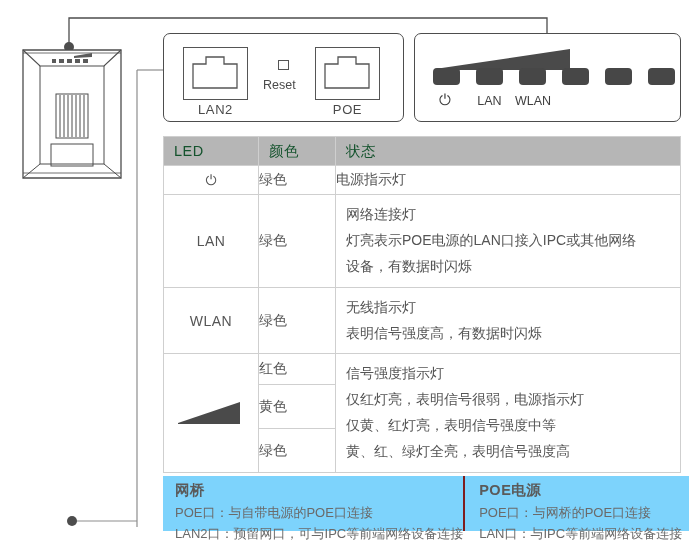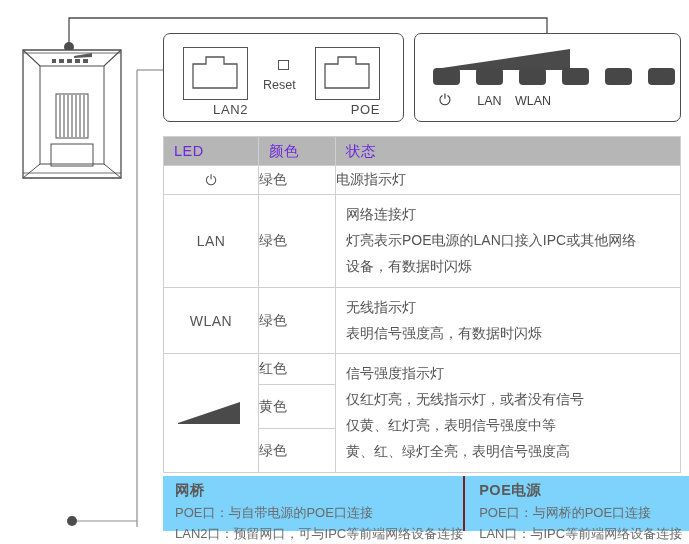--- a/index.html
+++ b/index.html
@@ -17,21 +17,21 @@
     position:absolute;border:1.4px solid #4d4d4d;border-radius:7px;background:#fff;
     box-sizing:border-box;
   }
   #ports-panel{left:163px;top:33px;width:241px;height:89px;}
   #led-panel{left:414px;top:33px;width:267px;height:89px;}
 
   .rj45{position:absolute;border:1.3px solid #555;background:#fff;box-sizing:border-box;}
   .rj45 svg{display:block;}
   .port-label{
     position:absolute;font-size:13px;color:#4a4a4a;letter-spacing:.6px;
-    text-align:right;white-space:nowrap;
+    text-align:center;white-space:nowrap;
   }
   .reset-sq{
     position:absolute;width:11px;height:10px;border:1.4px solid #555;background:#fff;
     box-sizing:border-box;
   }
   .reset-label{position:absolute;font-size:12.5px;color:#4a4a4a;white-space:nowrap;}
 
   .led{
     position:absolute;width:27px;height:17px;border-radius:4px;background:#474747;
   }
@@ -43,21 +43,21 @@
   
   .tbl{
     position:absolute;left:163px;top:136px;width:518px;
     border-collapse:collapse;table-layout:fixed;
   }
   .tbl td,.tbl th{
     border:1px solid #cfcfcf;padding:0;vertical-align:middle;
     font-weight:normal;font-size:14px;color:#555;
   }
   .tbl thead th{
-    background:#b6b6b6;color:#6d28d9;font-size:14.5px;height:28px;
+    background:#b6b6b6;color:#14532d;font-size:14.5px;height:28px;
     text-align:left;padding-left:10px;letter-spacing:.5px;
   }
   .c-led{width:84px;text-align:center;}
   .c-color{width:66px;}
   .c-state{padding-left:10px;}
   .cell-pad{padding:7px 0 7px 10px;}
   .ln{display:block;line-height:1.85;font-size:14px;color:#555;white-space:nowrap;}
   .big-label{font-size:15px;color:#555;letter-spacing:.5px;}
   .pwr-cell{font-size:16px;color:#555;}
   .sig-wedge{display:block;margin:0 auto;}
@@ -210,21 +210,21 @@
       <tr>
         <td class="c-led" rowspan="3" style="height:112px;">
           <svg class="sig-wedge" width="70" height="30" viewBox="0 0 70 30">
             <polygon points="2,26 64,26 64,4 2,25" fill="#4a4a4a"></polygon>
           </svg>
         </td>
         <td class="c-color" style="height:28px;font-family:Liberation Serif, serif;">红色</td>
         <td class="c-state" rowspan="3">
           <div class="cell-pad">
             <span class="ln">信号强度指示灯</span>
-            <span class="ln">仅红灯亮，无线指示灯，或者没有信号</span>
+            <span class="ln">仅红灯亮，表明信号很弱，电源指示灯</span>
             <span class="ln">仅黄、红灯亮，表明信号强度中等</span>
             <span class="ln">黄、红、绿灯全亮，表明信号强度高</span>
           </div>
         </td>
       </tr>
       <tr>
         <td class="c-color" style="height:40px;">黄色</td>
       </tr>
       <tr>
         <td class="c-color" style="height:40px;">绿色</td>

